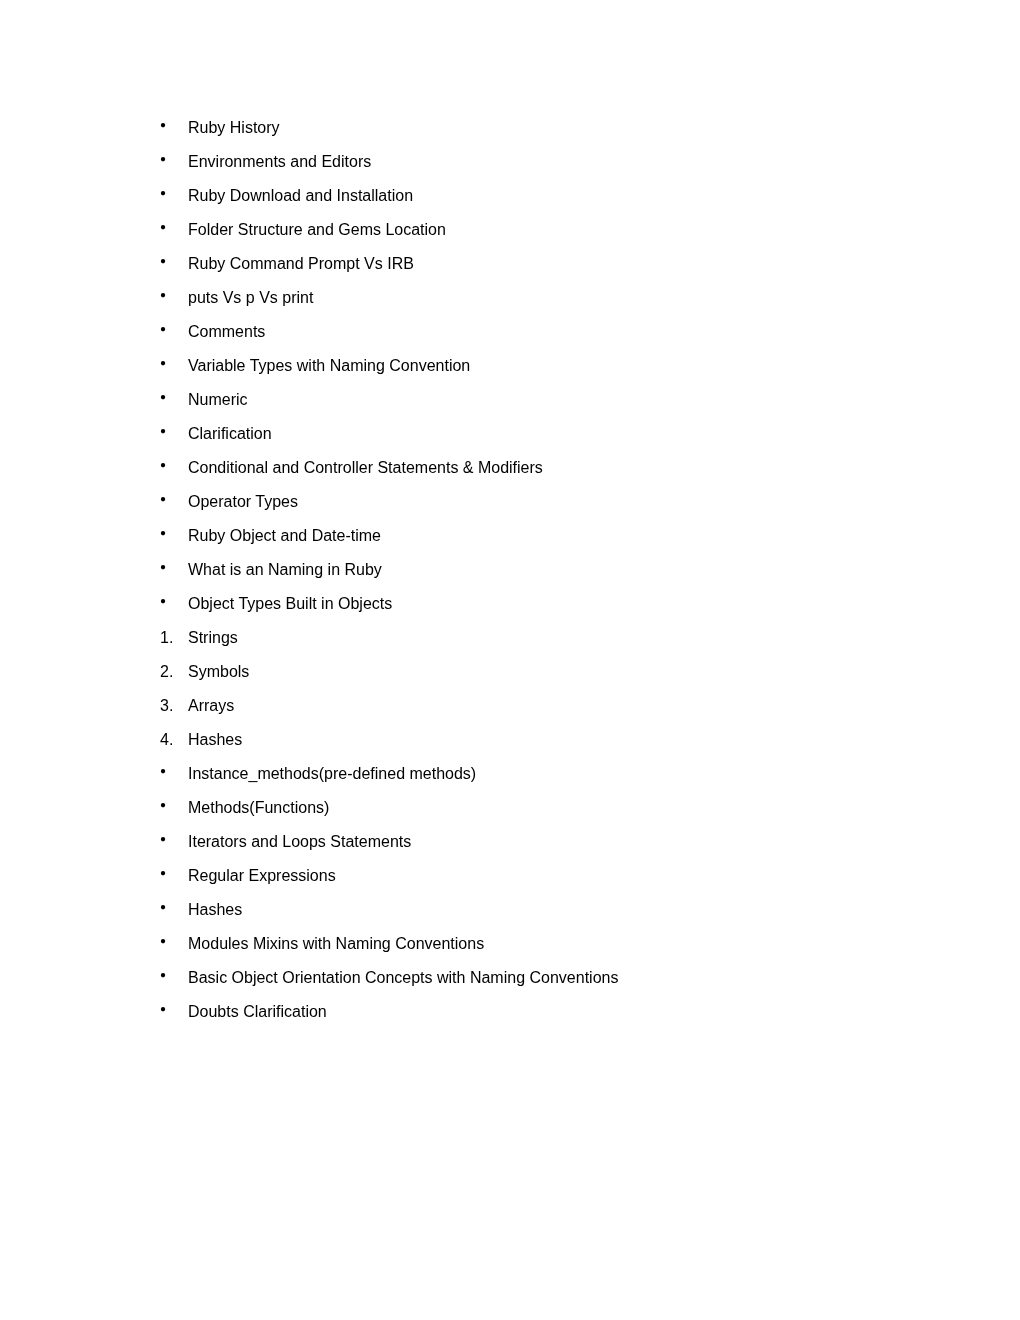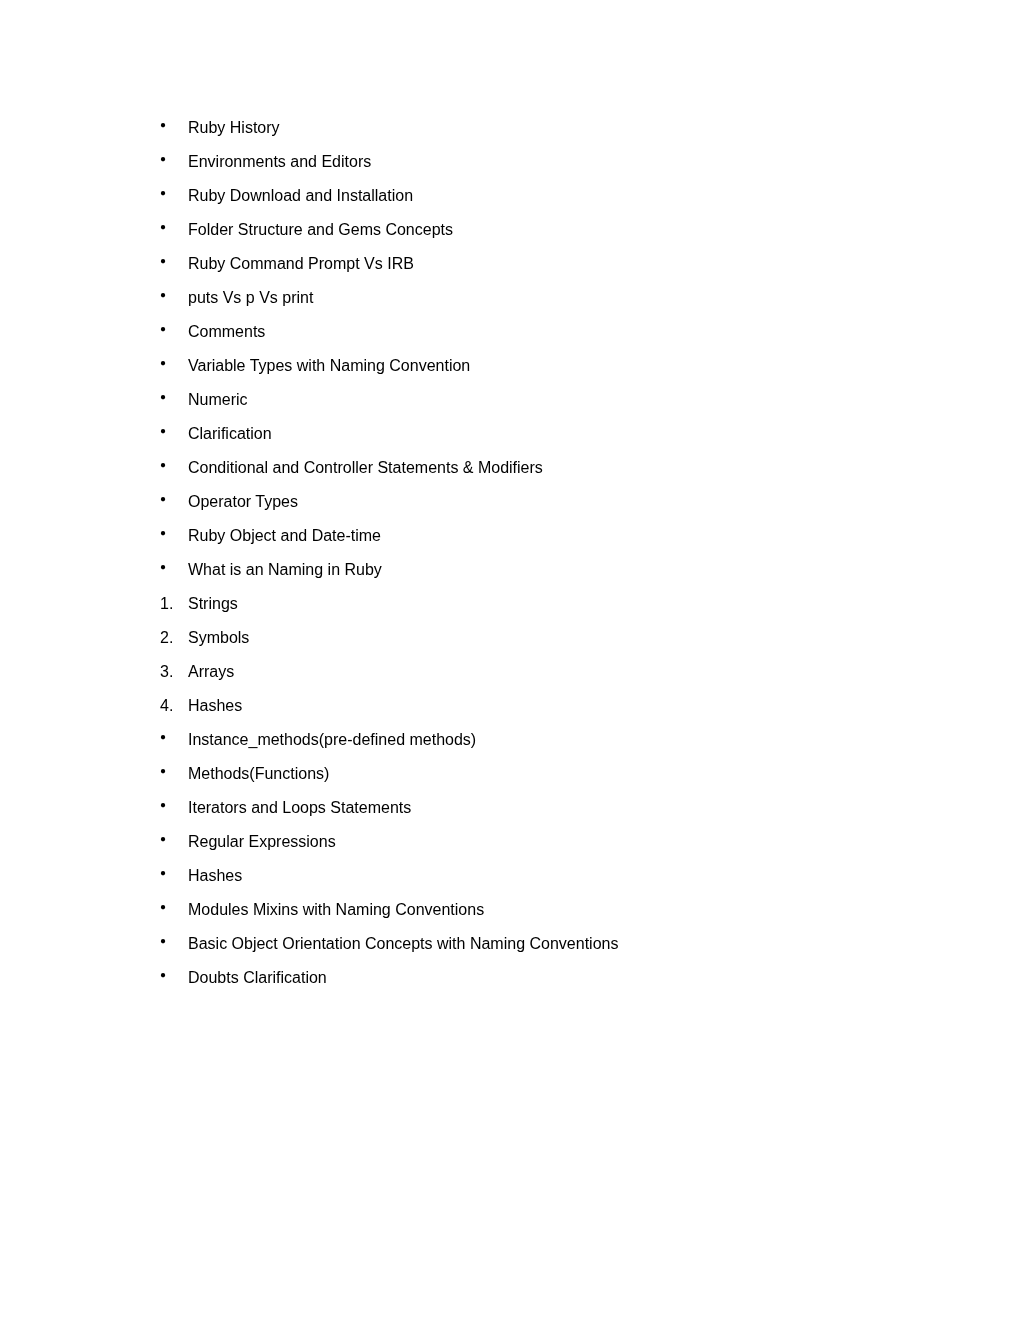--- a/index.html
+++ b/index.html
@@ -78,31 +78,32 @@
 </head>
 <body>
 
 <div class="page">
   <h1 class="title"></h1>
 
   <ul class="bullet-list" id="bullet-before">
       <li>Ruby History</li>
       <li>Environments and Editors</li>
       <li>Ruby Download and Installation</li>
-      <li>Folder Structure and Gems Concepts</li>
+      <li>Folder Structure and Gems Location</li>
       <li>Ruby Command Prompt Vs IRB</li>
       <li>puts Vs p Vs print</li>
       <li>Comments</li>
       <li>Variable Types with Naming Convention</li>
       <li>Numeric</li>
       <li>Clarification</li>
       <li>Conditional and Controller Statements &amp; Modifiers</li>
       <li>Operator Types</li>
       <li>Ruby Object and Date-time</li>
       <li>What is an Naming in Ruby</li>
+      <li>Object Types Built in Objects</li>
     </ul>
 
   <ol class="ordered-list" id="ordered-list">
       <li><span class="num">1.</span>Strings</li>
       <li><span class="num">2.</span>Symbols</li>
       <li><span class="num">3.</span>Arrays</li>
       <li><span class="num">4.</span>Hashes</li>
     </ol>
 
   <ul class="bullet-list" id="bullet-after">

